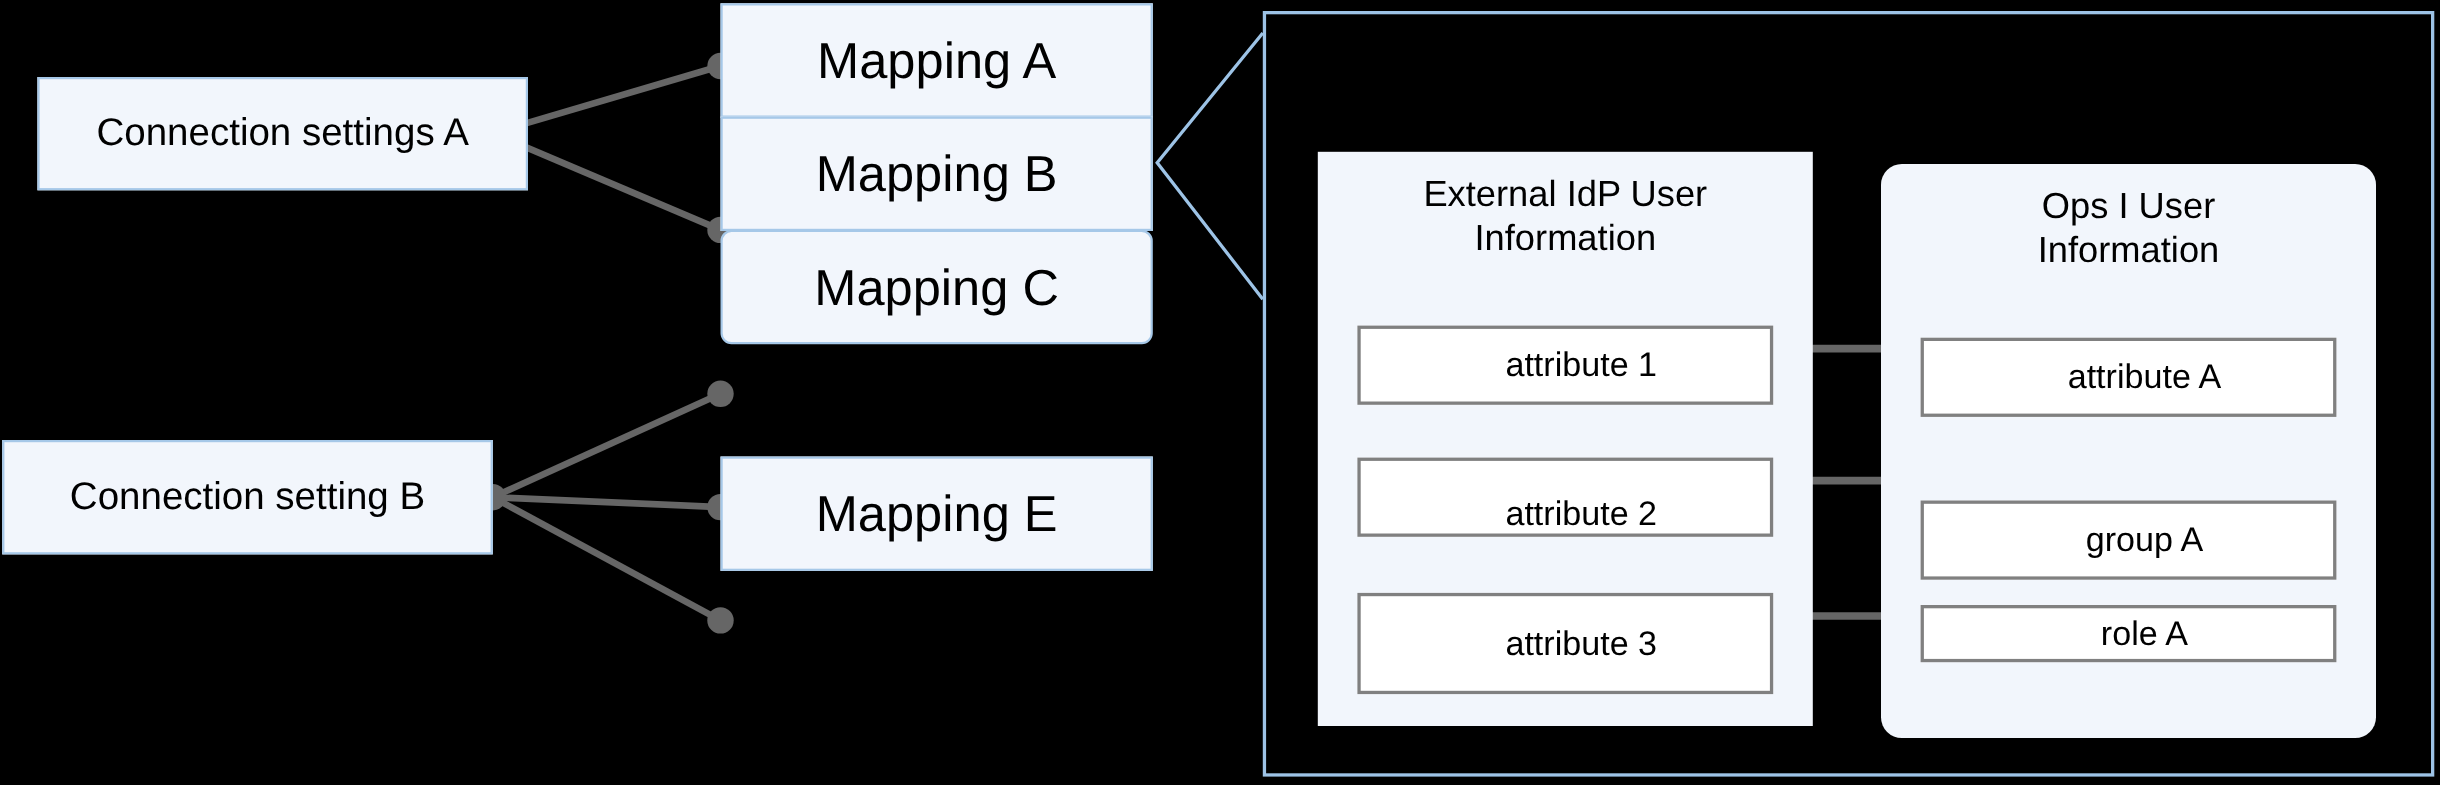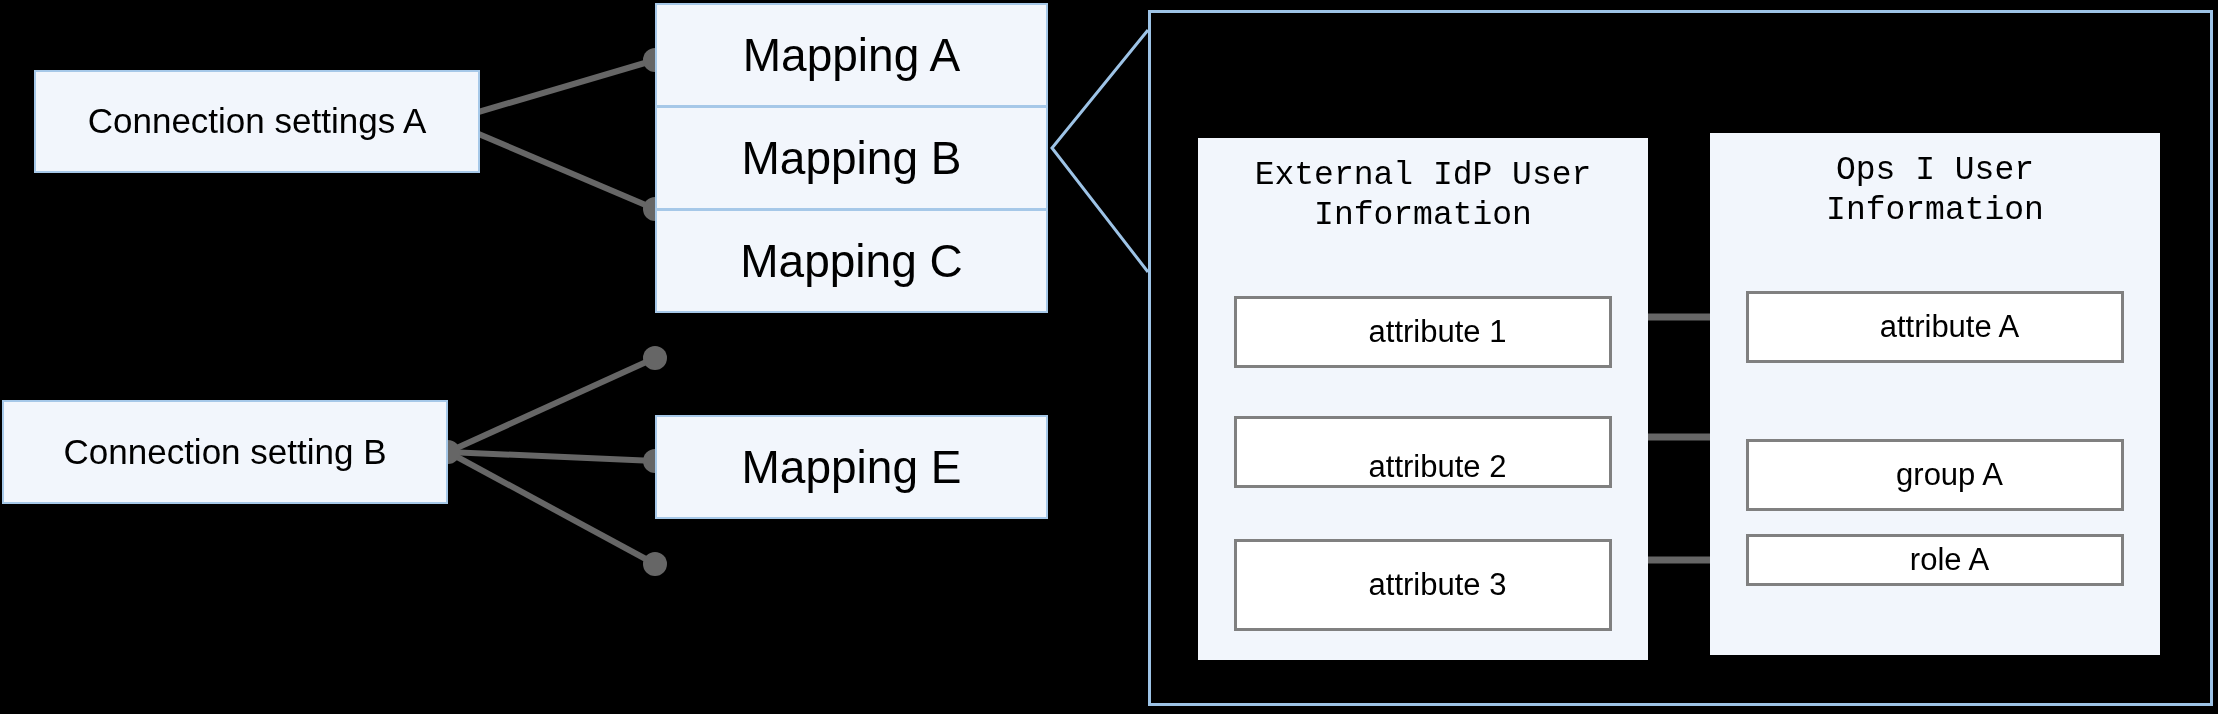--- a/index.html
+++ b/index.html
@@ -13,21 +13,21 @@
   .conn{font-size:35px;}
 
   .mapbox{font-size:46px;}
 
   .outer-frame{position:absolute;box-sizing:border-box;border:3px solid #9dc3e6;
                background:transparent;}
 
   .panel{position:absolute;box-sizing:border-box;background:#f2f6fc;border:none;}
 
   .panel-title{position:absolute;left:0;right:0;top:18px;text-align:center;
-               font-size:33px;line-height:1.22;color:#000;white-space:pre-line;font-family:Liberation Mono, monospace;}
+               font-size:33px;line-height:1.22;color:#000;white-space:pre-line;}
 
   .attr{position:absolute;box-sizing:border-box;background:#ffffff;
         border:3px solid #808080;display:flex;align-items:center;
         justify-content:center;font-size:31px;color:#000;padding-left:29px;}
 
   svg.wires{position:absolute;left:0;top:0;width:2218px;height:714px;overflow:visible;}
 </style>
 </head>
 <body>
 
@@ -77,21 +77,21 @@
   </div>
 
   <div class="box mapbox" style="left:655px;top:3px;width:393px;height:104px;">
     <span>Mapping A</span>
   </div>
 
   <div class="box mapbox" style="left:655px;top:106px;width:393px;height:104px;">
     <span>Mapping B</span>
   </div>
 
-  <div class="box mapbox" style="left:655px;top:209px;width:393px;height:104px;">
+  <div class="box mapbox" style="left:655px;top:209px;width:393px;height:104px;border-radius:10px;">
     <span>Mapping C</span>
   </div>
 
 
   <div class="box mapbox" style="left:655px;top:415px;width:393px;height:104px;align-items:center;">
     <span>Mapping E</span>
   </div>
 
   <div class="outer-frame" style="left:1148px;top:10px;width:1065px;height:696px;"></div>
 
@@ -105,21 +105,21 @@
 
     <div class="attr" style="left:36px;top:278px;width:378px;height:72px;align-items:flex-end;">
       <span>attribute 2</span>
     </div>
 
     <div class="attr" style="left:36px;top:401px;width:378px;height:92px;">
       <span>attribute 3</span>
     </div>
   </div>
 
-  <div class="panel" style="left:1710px;top:133px;width:450px;height:522px;">
+  <div class="panel" style="left:1710px;top:149px;width:450px;height:522px;border-radius:19px;">
     <div class="panel-title">Ops I User
 Information</div>
 
     <div class="attr" style="left:36px;top:158px;width:378px;height:72px;">
       <span>attribute A</span>
     </div>
 
     <div class="attr" style="left:36px;top:278px;width:378px;height:72px;margin-top:28px;">
       <span>group A</span>
     </div>

